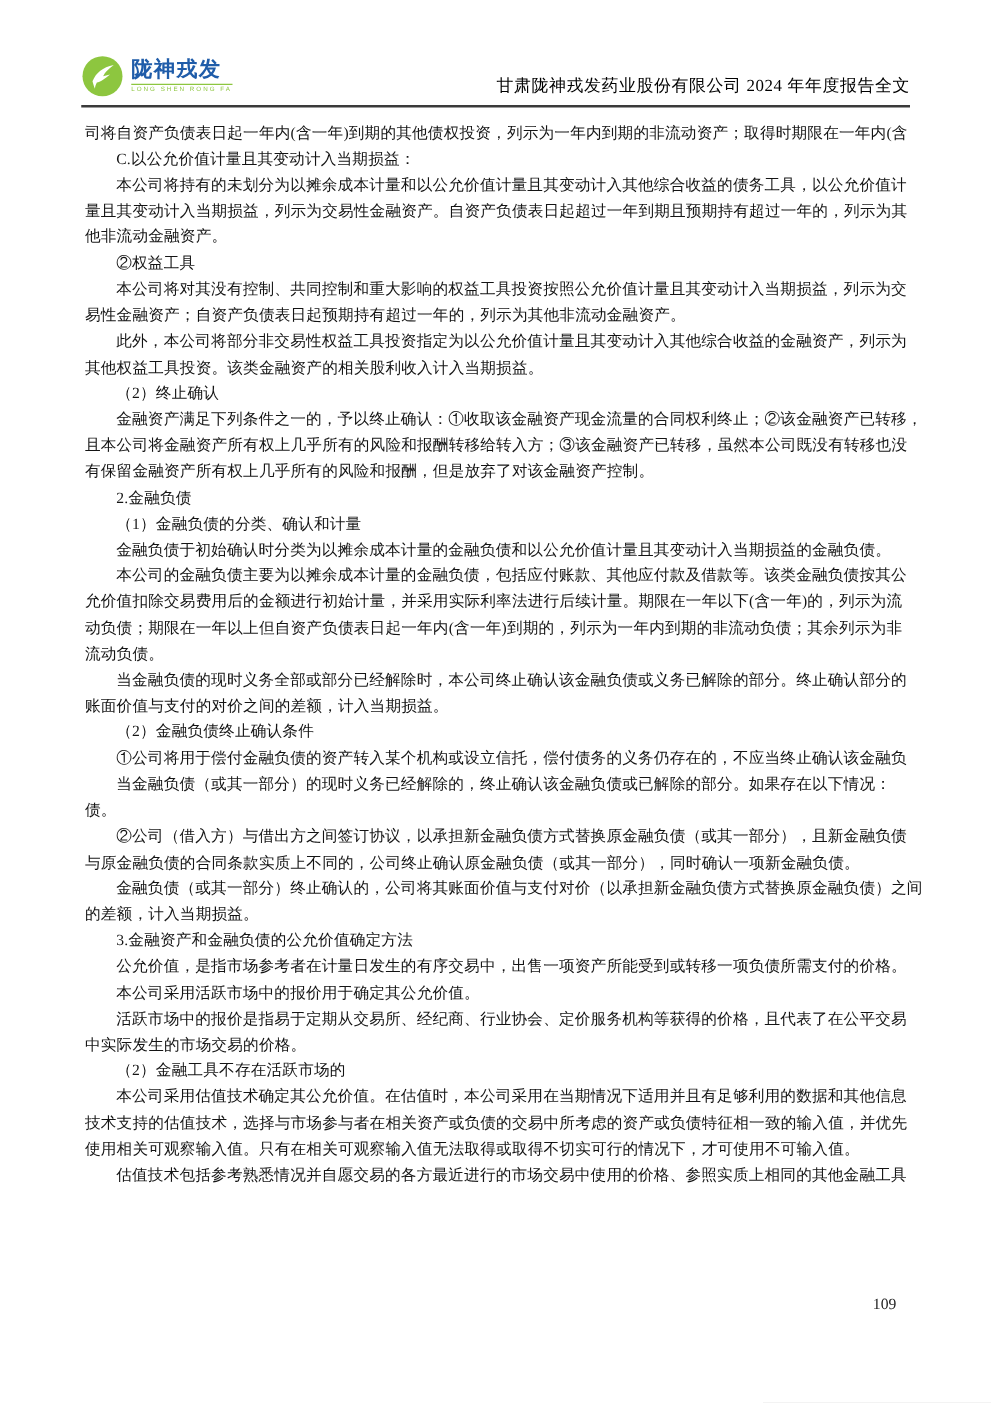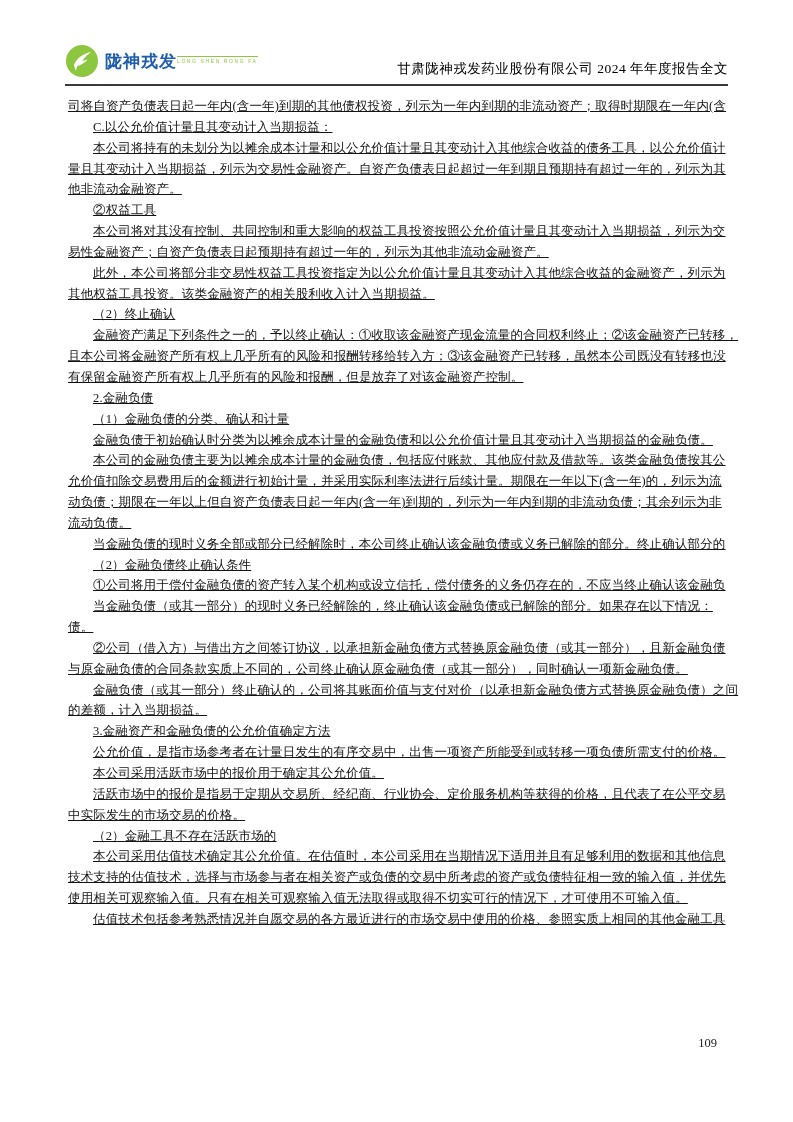--- a/index.html
+++ b/index.html
@@ -13,21 +13,21 @@
     overflow:hidden;
   }
   
   .header{
     position:absolute;left:65px;right:65px;top:42px;height:44px;
   }
   .logo{
     position:absolute;left:0;top:2px;display:flex;align-items:center;gap:6px;
   }
   .logo-mark{width:34px;height:34px;display:block;}
-  .logo-text{display:flex;flex-direction:row;line-height:1;}
+  .logo-text{display:flex;flex-direction:column;line-height:1;}
   .logo-cn{
     font-size:17px;font-weight:bold;letter-spacing:1px;
     font-family:"Liberation Sans","DejaVu Sans",sans-serif;
   }
   .logo-en{
     font-size:5px;letter-spacing:1.6px;margin-top:3px;
     font-family:"Liberation Sans","DejaVu Sans",sans-serif;
     border-top:1px solid currentColor;padding-top:2px;
   }
   .header-title{
@@ -36,21 +36,21 @@
   }
   .header-rule{
     position:absolute;left:0;right:0;bottom:0;height:2.4px;background:#3a3a3a;
   }
   
   .doc-body{
     position:absolute;left:68px;top:96px;width:660px;
     font-size:12.5px;line-height:20.85px;letter-spacing:0.15px;
     text-align:left;color:#141414;
   }
-  .doc-body .line{white-space:nowrap;text-decoration:underline;}
+  .doc-body .line{white-space:nowrap;}
   .doc-body .line.indent{padding-left:2em;}
   
   .page-number{
     position:absolute;right:76px;top:1036px;
     font-size:12.5px;color:#222;
   }
 </style>
 </head>
 <body>
 
@@ -87,20 +87,21 @@
       <div class="line">且本公司将金融资产所有权上几乎所有的风险和报酬转移给转入方；③该金融资产已转移，虽然本公司既没有转移也没</div>
       <div class="line">有保留金融资产所有权上几乎所有的风险和报酬，但是放弃了对该金融资产控制。</div>
       <div class="line indent">2.金融负债</div>
       <div class="line indent">（1）金融负债的分类、确认和计量</div>
       <div class="line indent">金融负债于初始确认时分类为以摊余成本计量的金融负债和以公允价值计量且其变动计入当期损益的金融负债。</div>
       <div class="line indent">本公司的金融负债主要为以摊余成本计量的金融负债，包括应付账款、其他应付款及借款等。该类金融负债按其公</div>
       <div class="line">允价值扣除交易费用后的金额进行初始计量，并采用实际利率法进行后续计量。期限在一年以下(含一年)的，列示为流</div>
       <div class="line">动负债；期限在一年以上但自资产负债表日起一年内(含一年)到期的，列示为一年内到期的非流动负债；其余列示为非</div>
       <div class="line">流动负债。</div>
       <div class="line indent">当金融负债的现时义务全部或部分已经解除时，本公司终止确认该金融负债或义务已解除的部分。终止确认部分的</div>
+      <div class="line">账面价值与支付的对价之间的差额，计入当期损益。</div>
       <div class="line indent">（2）金融负债终止确认条件</div>
       <div class="line indent">①公司将用于偿付金融负债的资产转入某个机构或设立信托，偿付债务的义务仍存在的，不应当终止确认该金融负</div>
       <div class="line indent">当金融负债（或其一部分）的现时义务已经解除的，终止确认该金融负债或已解除的部分。如果存在以下情况：</div>
       <div class="line">债。</div>
       <div class="line indent">②公司（借入方）与借出方之间签订协议，以承担新金融负债方式替换原金融负债（或其一部分），且新金融负债</div>
       <div class="line">与原金融负债的合同条款实质上不同的，公司终止确认原金融负债（或其一部分），同时确认一项新金融负债。</div>
       <div class="line indent">金融负债（或其一部分）终止确认的，公司将其账面价值与支付对价（以承担新金融负债方式替换原金融负债）之间</div>
       <div class="line">的差额，计入当期损益。</div>
       <div class="line indent">3.金融资产和金融负债的公允价值确定方法</div>
       <div class="line indent">公允价值，是指市场参考者在计量日发生的有序交易中，出售一项资产所能受到或转移一项负债所需支付的价格。</div>

